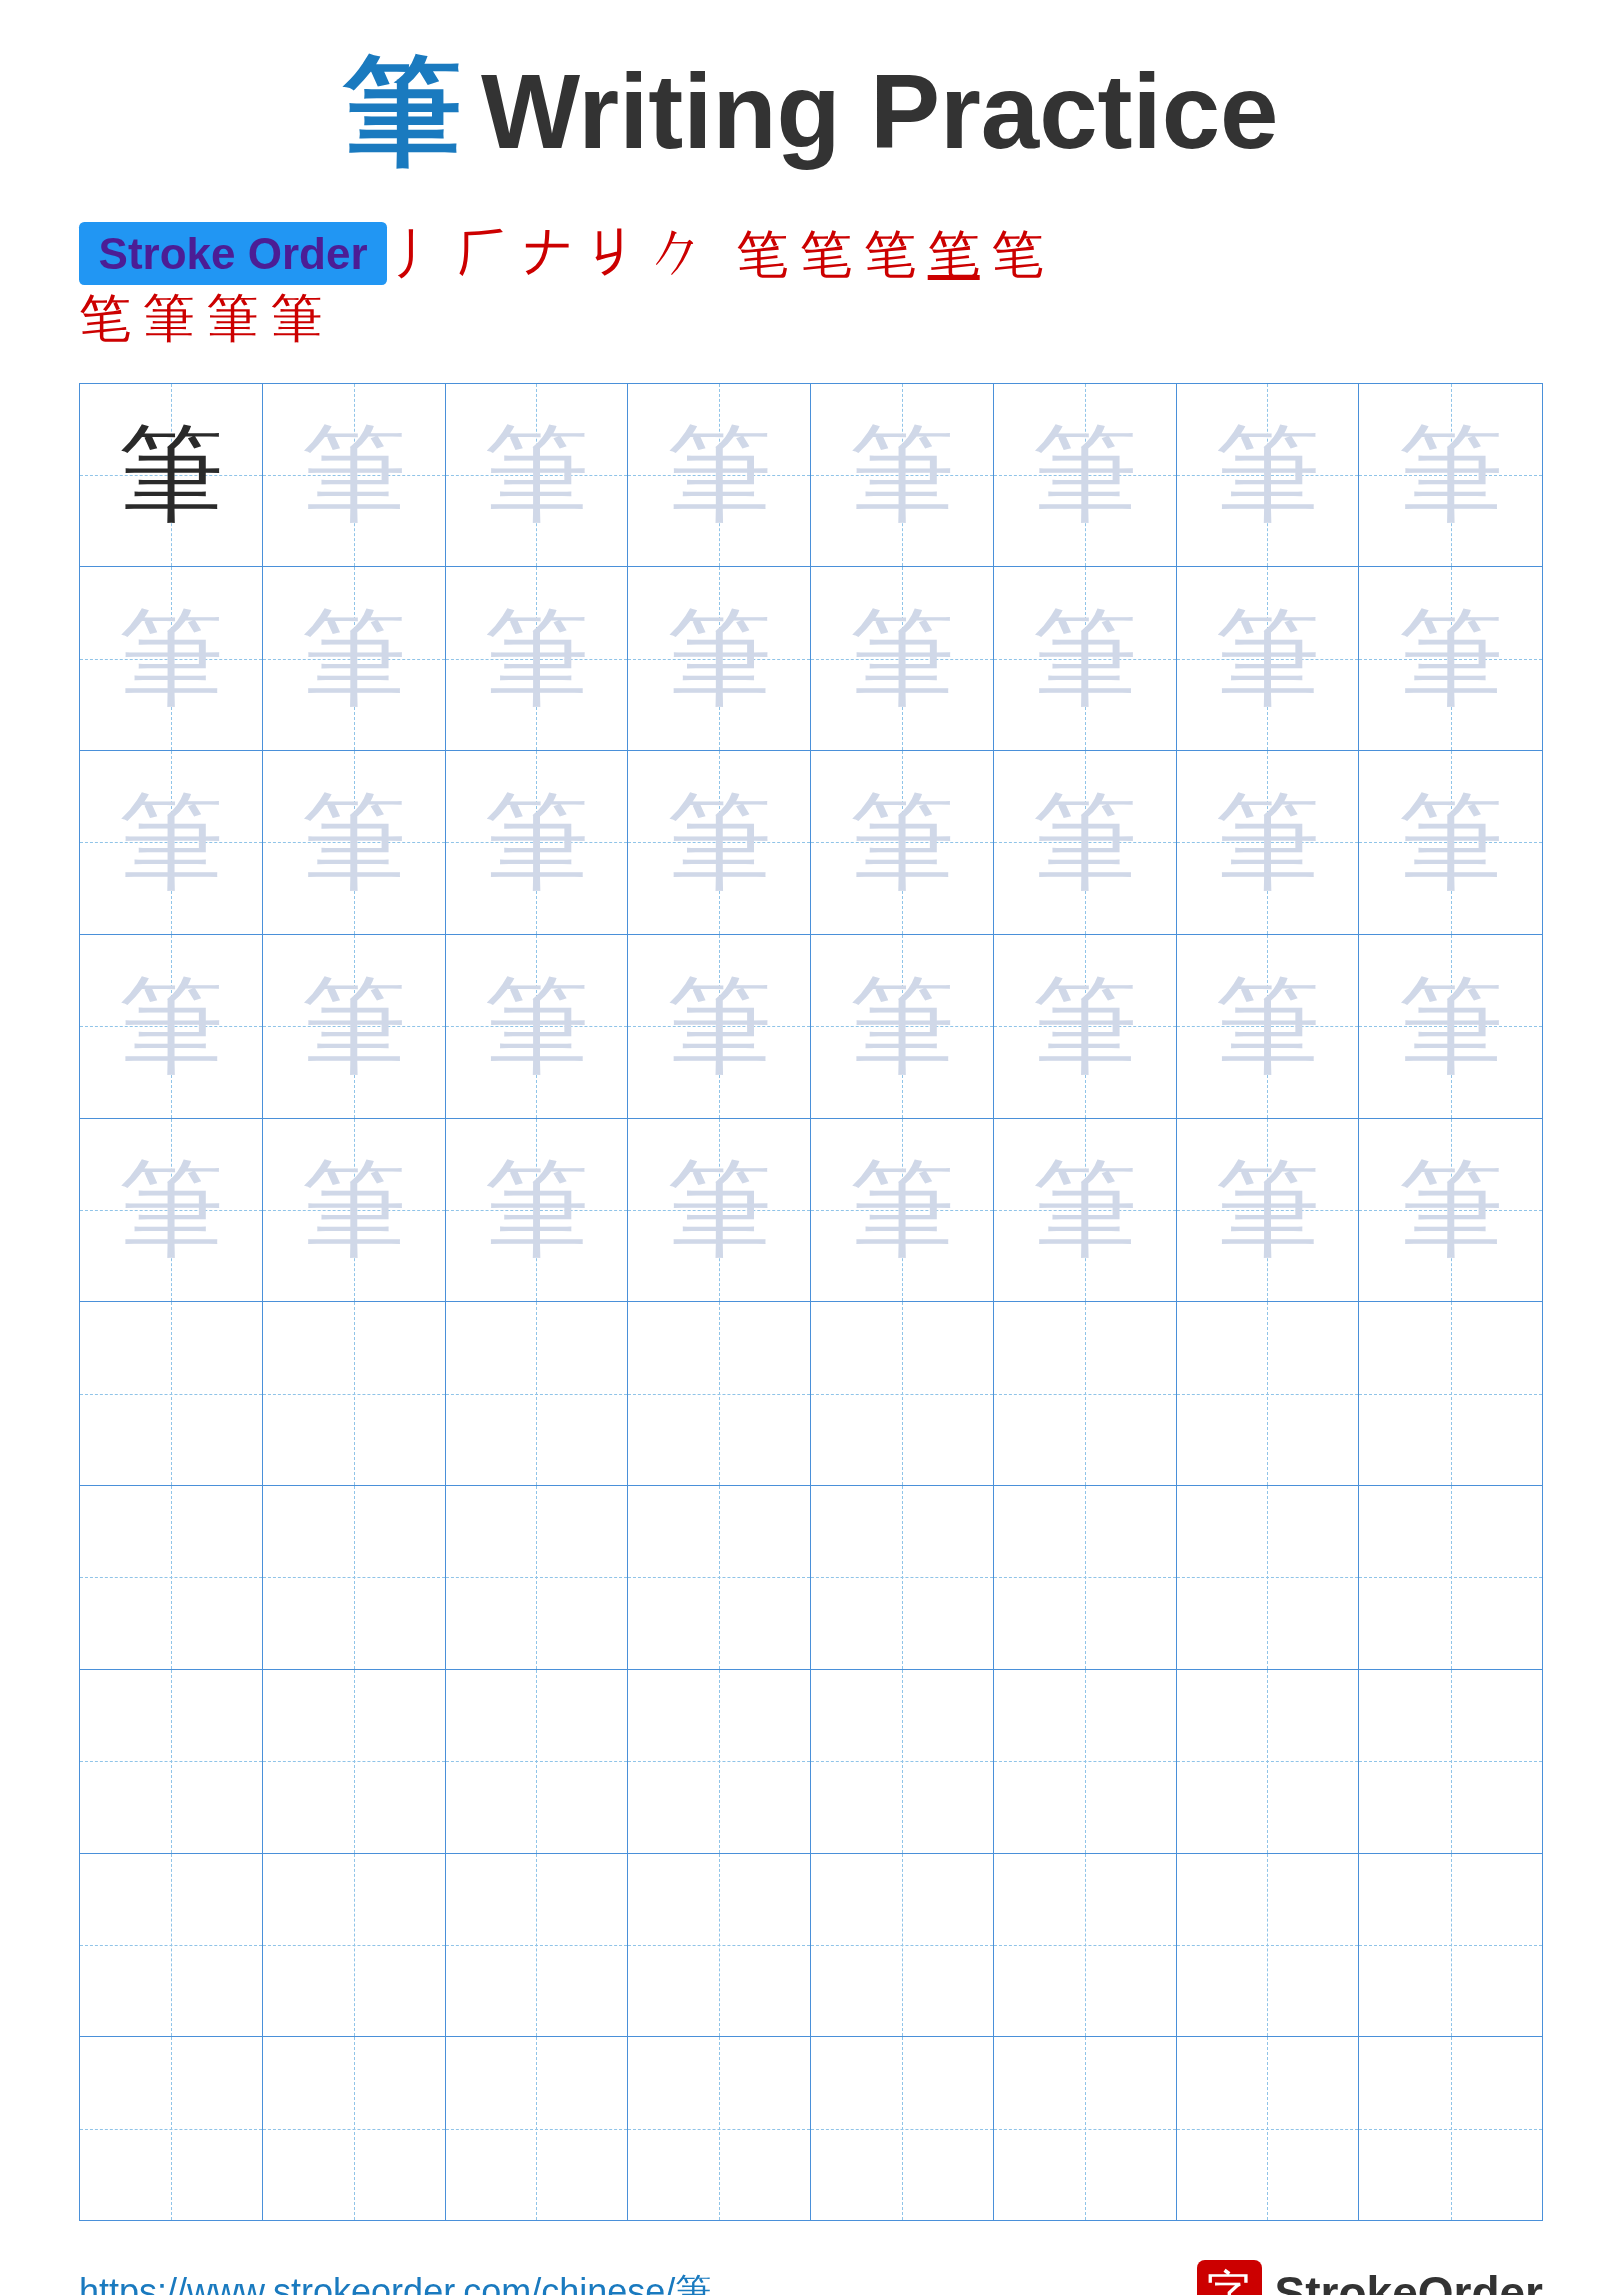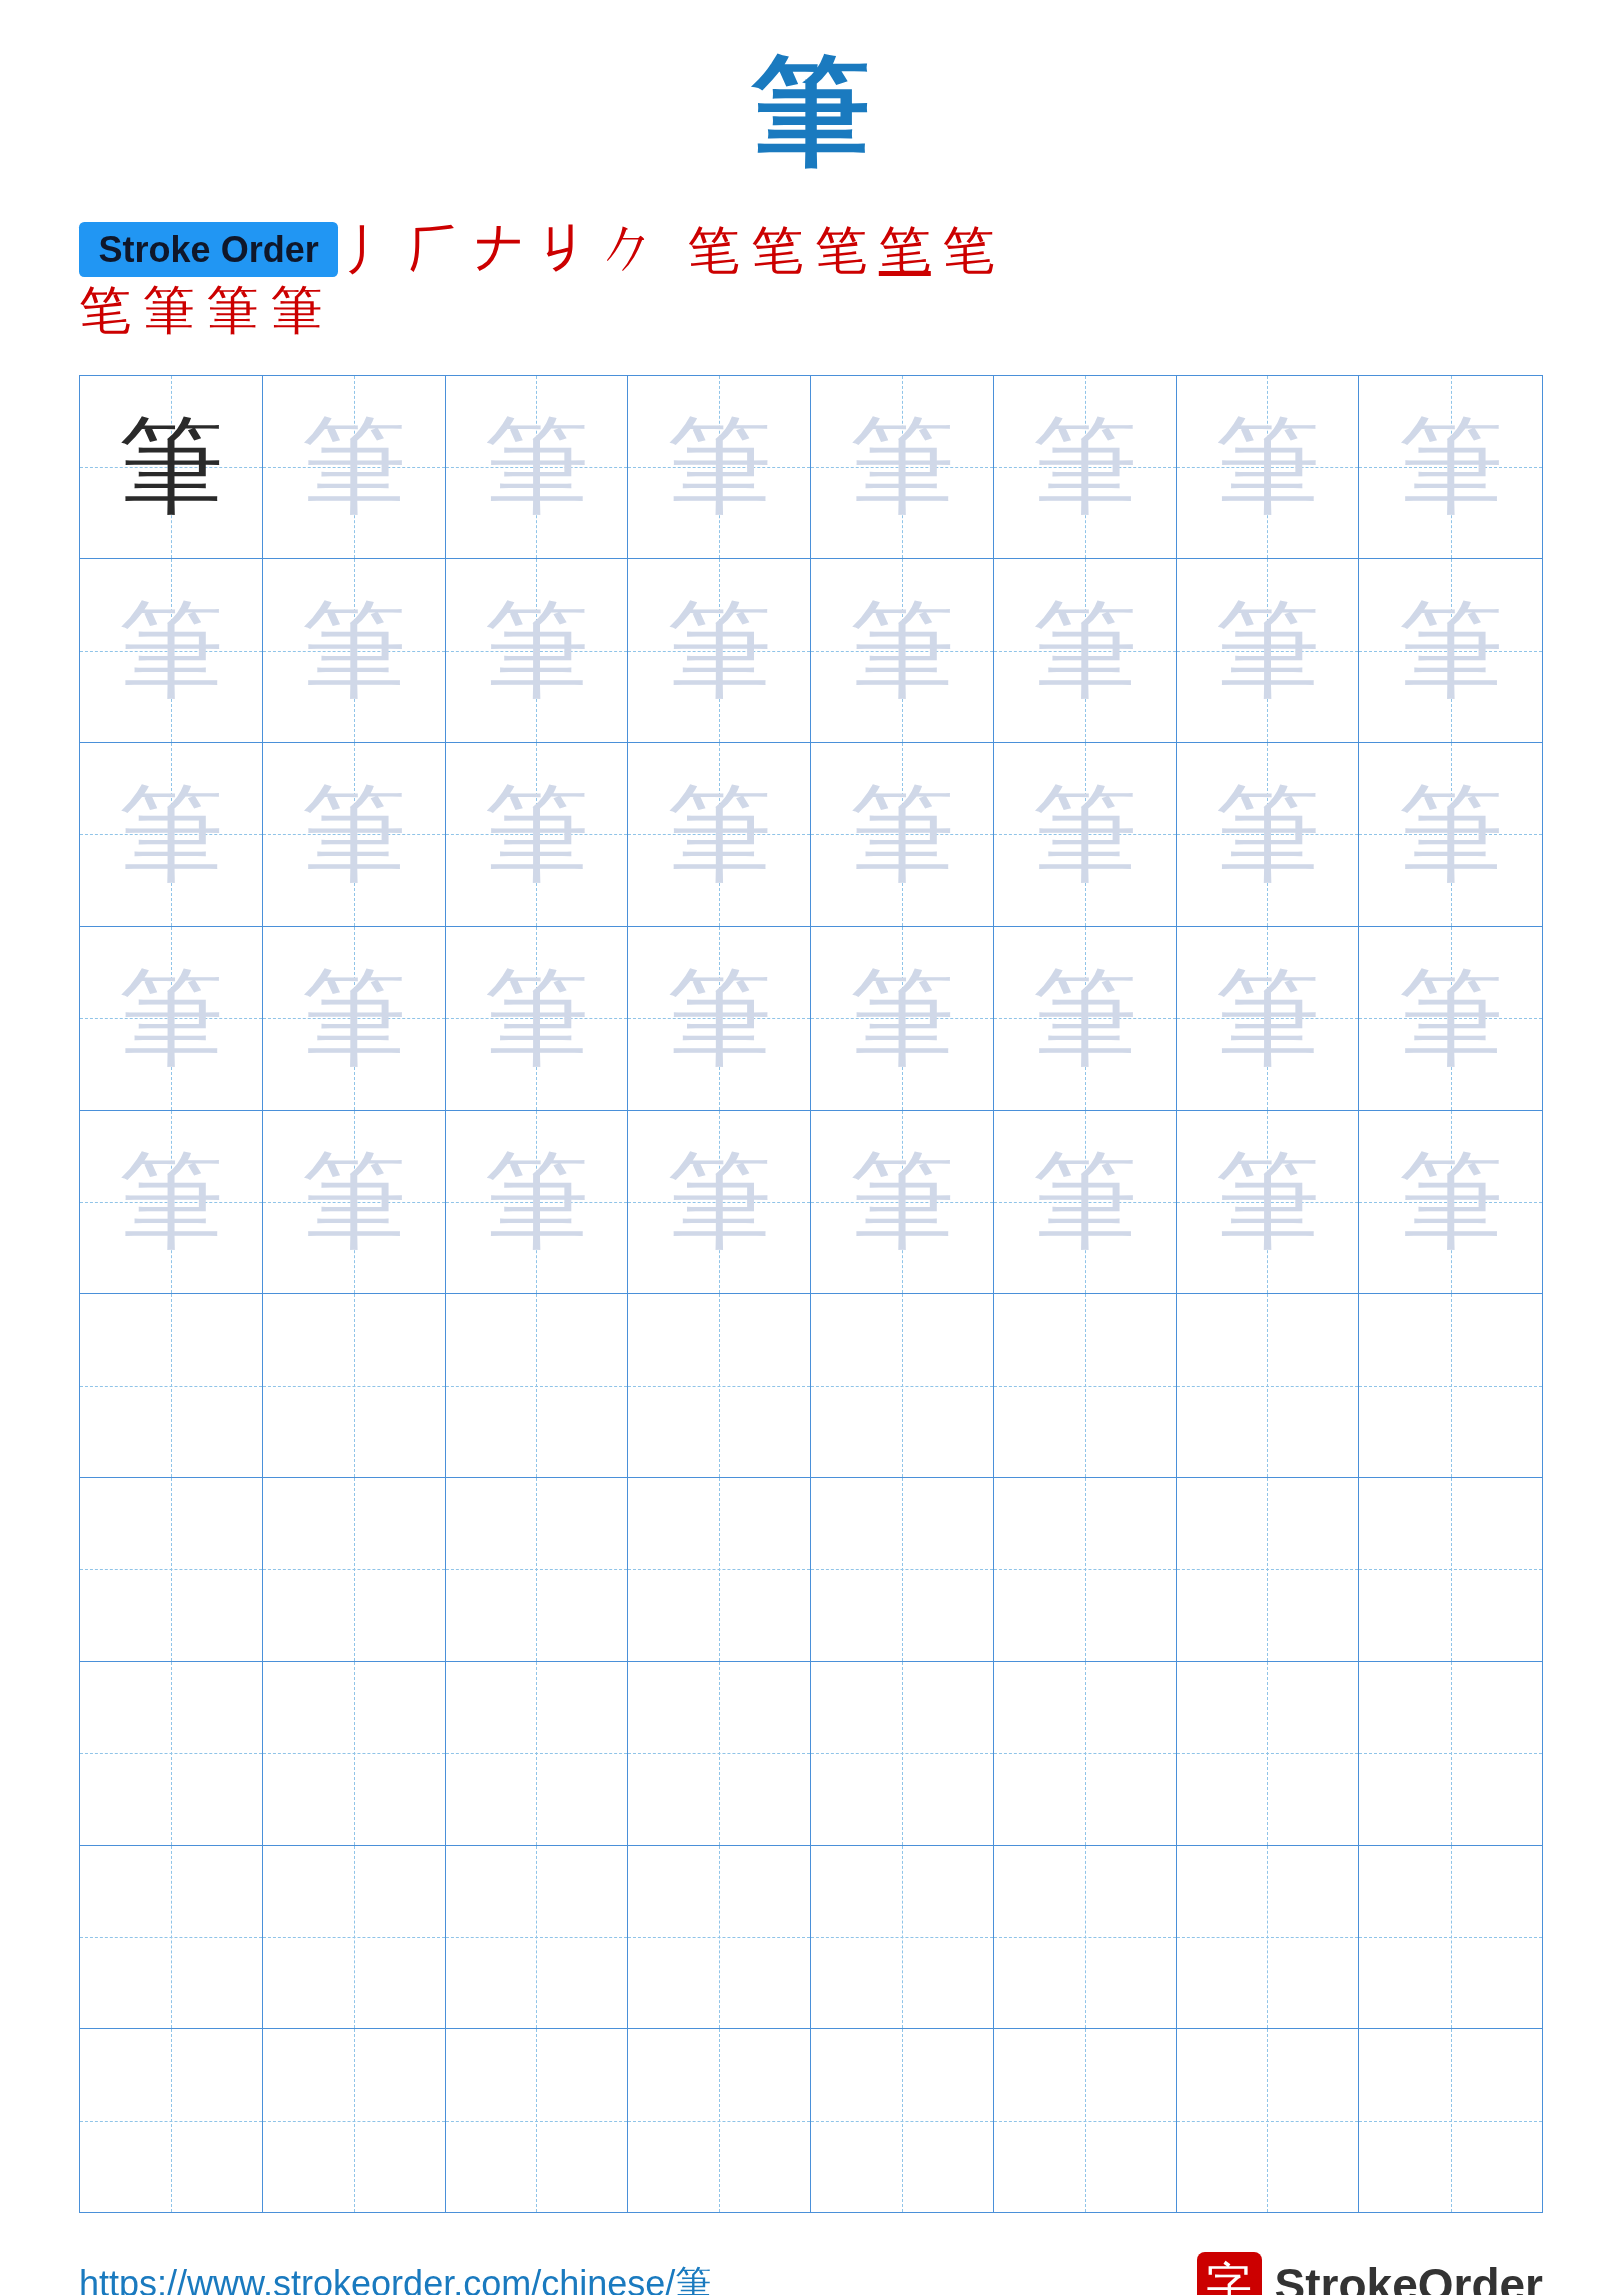--- a/index.html
+++ b/index.html
@@ -50,22 +50,22 @@
     .stroke-order-row {
       display: flex;
       align-items: center;
       flex-wrap: wrap;
       gap: 6.5px;
       margin-bottom: 6.5px;
     }
 
     .stroke-order-badge {
       background: #2196F3;
-      color: #0f172a;
-      font-size: 36px;
+      color: #4c1d95;
+      font-size: 44px;
       font-weight: bold;
       padding: 6.5px 19.6px;
       border-radius: 5.2px;
       white-space: nowrap;
     }
 
     .stroke-chars {
       display: flex;
       align-items: center;
       gap: 11.8px;
@@ -199,20 +199,21 @@
       color: #333;
     }
   </style>
 </head>
 <body>
 
 <div class="page">
 
   <div class="title">
     <span class="title-char">筆</span>
+    <span class="title-text">Writing Practice</span>
   </div>
 
   <div class="stroke-order-section">
     <div class="stroke-order-row">
       <span class="stroke-order-badge">Stroke Order</span>
       <div class="stroke-chars">
         <span class="stroke-char">丿</span>
         <span class="stroke-char">𠂆</span>
         <span class="stroke-char">𠂇</span>
         <span class="stroke-char">𠂈</span>

